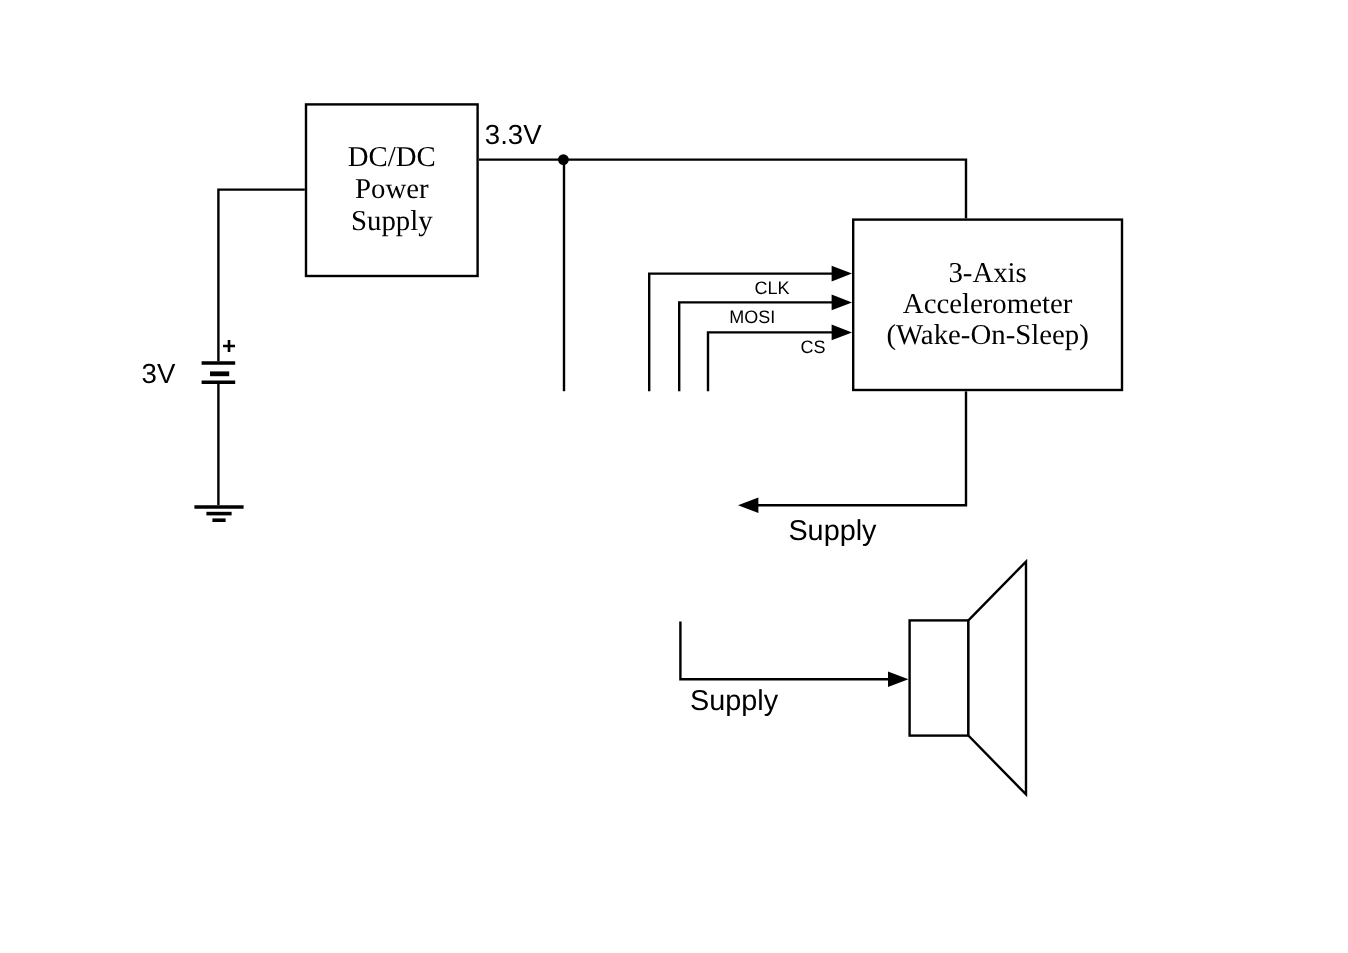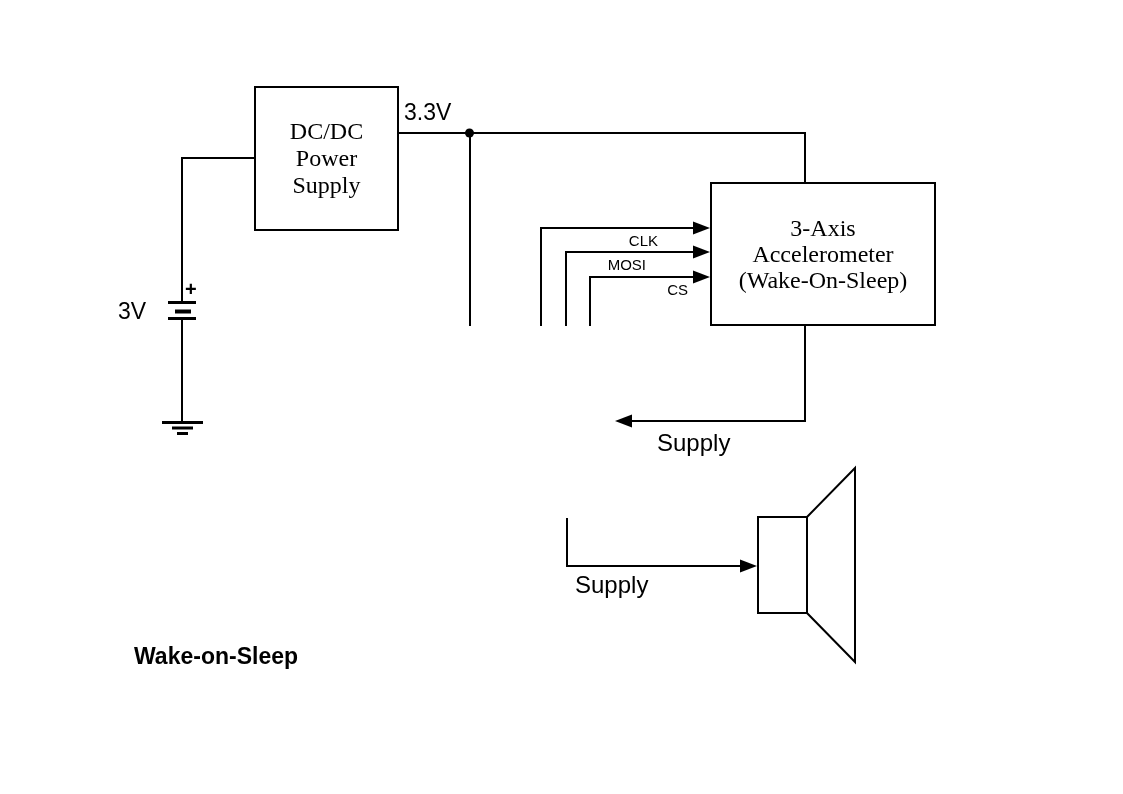--- a/index.html
+++ b/index.html
@@ -163,16 +163,15 @@
   <div class="sig-label" style="left:608px; top:233px; width:50px;">CLK</div>
 
   <div class="sig-label" style="left:596px; top:257px; width:50px;">MOSI</div>
 
   <div class="sig-label" style="left:638px; top:282px; width:50px;">CS</div>
 
   <div class="net-label big" style="left:657px; top:430px;">Supply</div>
 
   <div class="net-label big" style="left:575px; top:572px;">Supply</div>
 
-  <div class="title-line" style="left:134px; top:645px;">Wake-on-Sleep</div>
 
 
 </div>
 
 </body></html>

